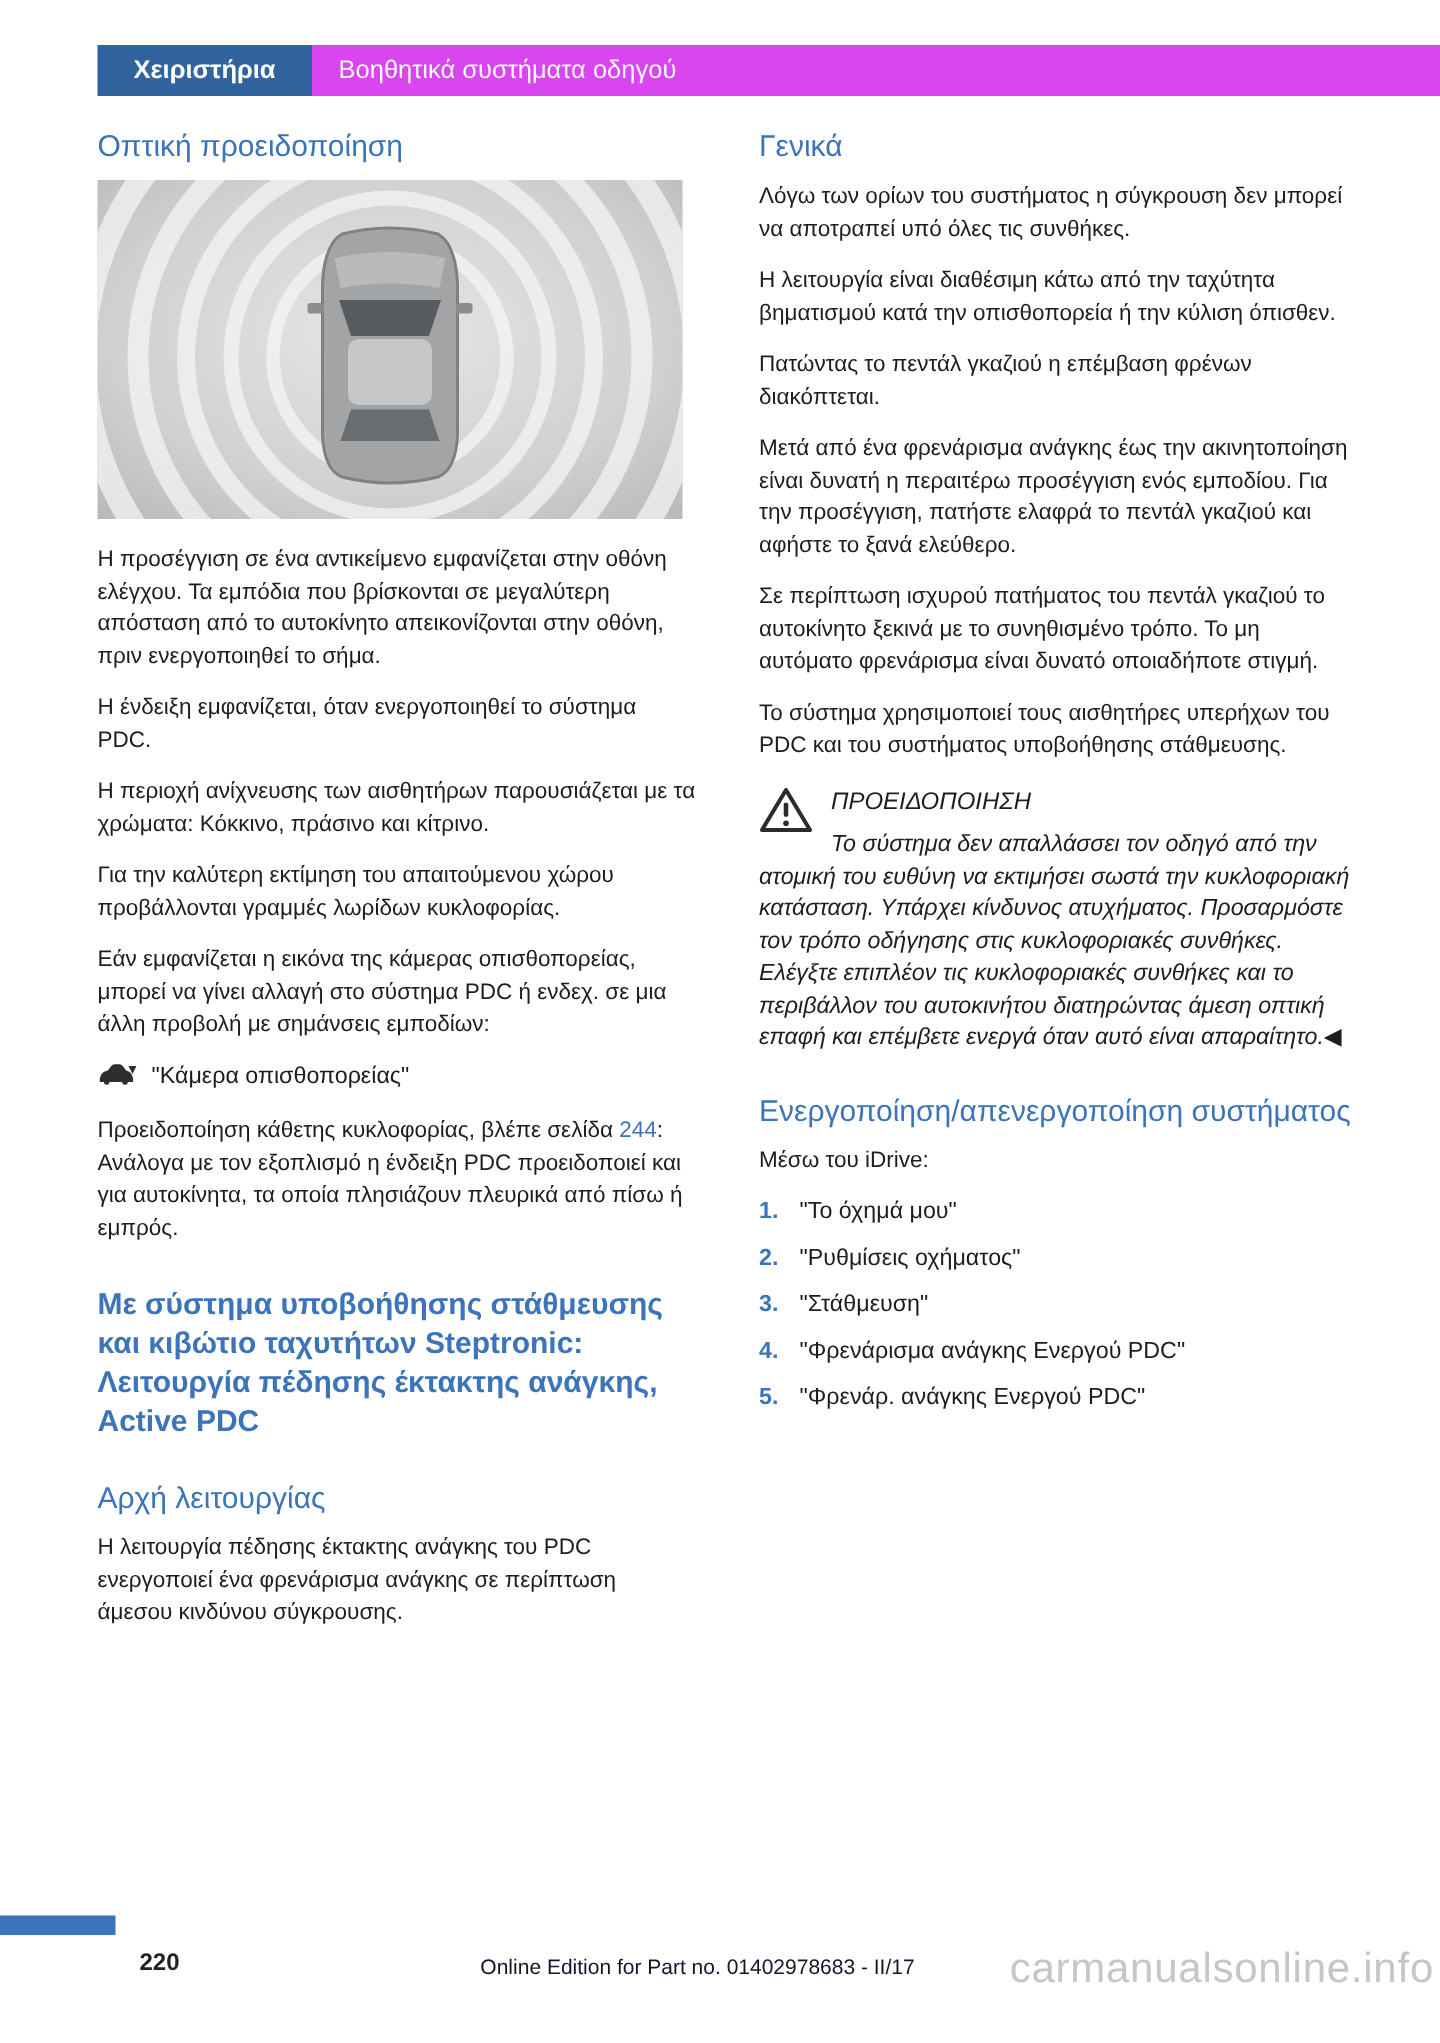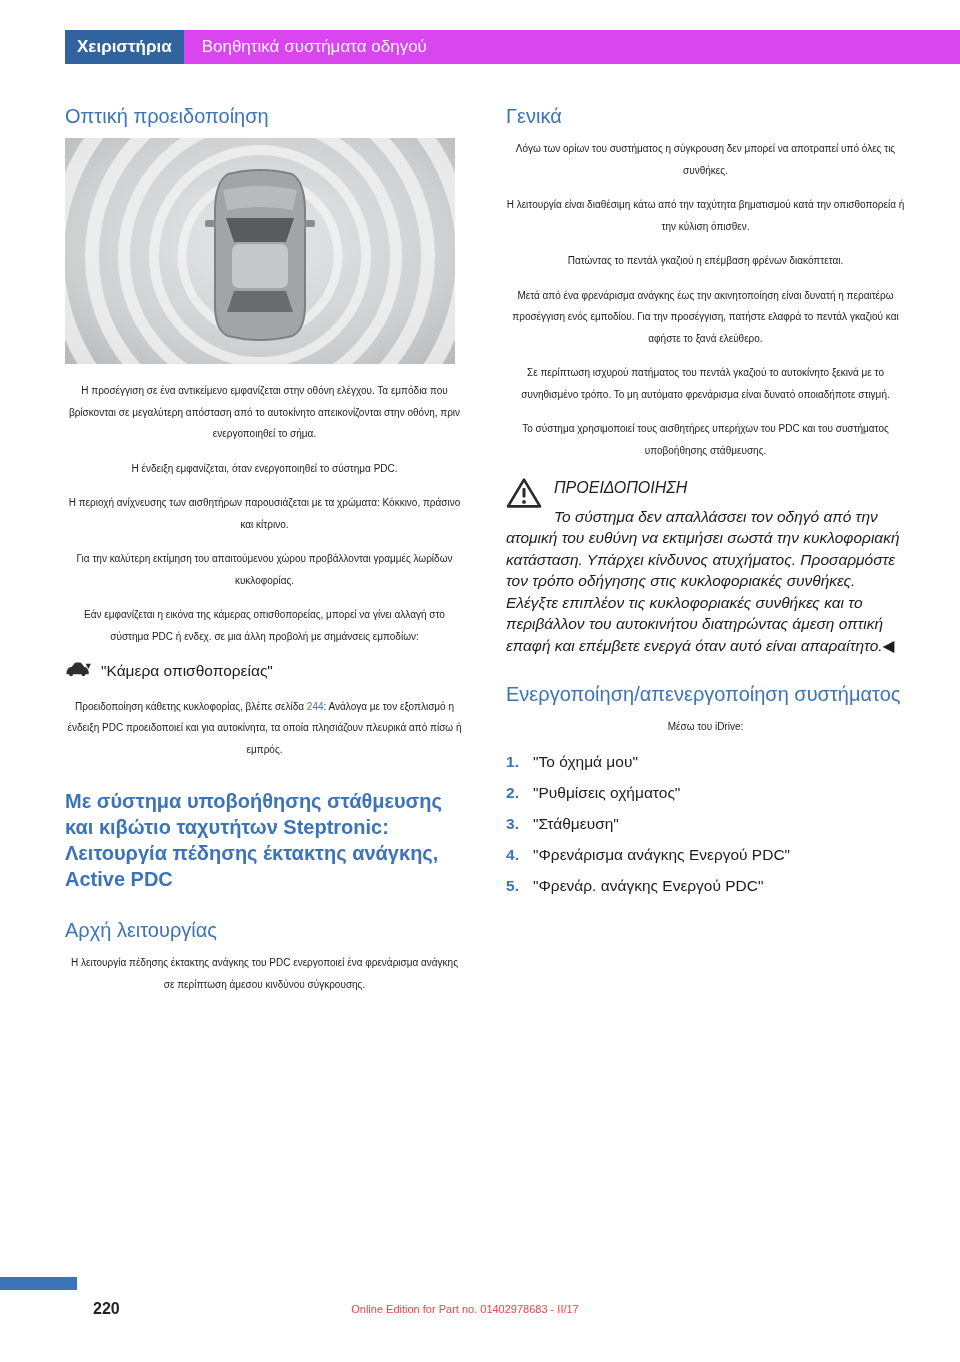--- a/index.html
+++ b/index.html
@@ -8,41 +8,41 @@
     background:#ffffff; overflow:hidden;
     font-family:"Liberation Sans","DejaVu Sans",sans-serif;
     color:#1d1d1d;
     -webkit-font-smoothing:antialiased;
   }
 
   
   .header { position:absolute; top:30px; left:65px; right:0; height:34px; display:flex; font-size:17px; }
   .header-left {
     background:#31649f; color:#ffffff; font-weight:700;
-    display:flex; align-items:center; padding:0 12px; white-space:nowrap;
+    display:flex; align-items:center; padding:0 24px; white-space:nowrap;
   }
   .header-right {
     background:#d946ef; color:#f2f6fb; flex:1;
     display:flex; align-items:center; padding:0 18px; white-space:nowrap;
   }
 
   
-  .content { position:absolute; top:104px; left:65px; width:840px; display:flex; gap:42px; }
+  .content { position:absolute; top:86px; left:65px; width:840px; display:flex; gap:42px; }
   .col { width:399px; }
 
   h3.section {
     color:#3c74b9; font-size:20px; font-weight:500;
     margin:26px 0 10px; line-height:1.2;
   }
   h3.section.first { margin-top:0; }
   h2.big {
     color:#3c74b9; font-size:20px; font-weight:700;
     margin:28px 0 8px; line-height:1.3;
   }
-  p.body { margin:0 0 13px; font-size:10px; line-height:21.5px;text-align:center; }
+  p.body { margin:0 0 13px; font-size:15px; line-height:21.5px; }
 
   
   .figure {
     width:390px; height:226px; margin:6px 0 16px;
     line-height:0; background:#cfd0d1;
   }
 
   
   .icon-line { display:flex; align-items:flex-start; gap:10px; margin:2px 0 13px; font-size:15.5px; line-height:21.5px; }
   .icon-line .glyph { flex:0 0 auto; margin-top:1px; }
@@ -63,21 +63,21 @@
   }
   ol.steps li::before {
     content:counter(step) "."; color:#3c74b9; font-weight:700; min-width:17px;
   }
 
   
   .footer-bar { position:absolute; left:0; top:1277px; width:77px; height:13px; background:#3c74b9; }
   .page-num { position:absolute; left:93px; top:1300px; font-size:16px; font-weight:600; color:#222; }
   .edition {
     position:absolute; left:465px; top:1303px; transform:translateX(-50%);
-    font-size:11px; color:#ef4444; white-space:nowrap;
+    font-size:14px; color:#0f172a; white-space:nowrap;
   }
   .watermark {
     position:absolute; right:4px; top:1296px;
     font-size:28px; color:#c6c6c6; letter-spacing:0.5px; white-space:nowrap;
   }
 </style>
 </head>
 <body>
 
 <div class="page">
@@ -196,14 +196,15 @@
             <span>"Φρενάρ. ανάγκης Ενεργού PDC"</span>
           </li>
       </ol>
 
     </div>
   </div>
 
   <div class="footer-bar"></div>
   <div class="page-num">220</div>
   <div class="edition">Online Edition for Part no. 01402978683 - II/17</div>
+  <div class="watermark">carmanualsonline.info</div>
 
 </div>
 
 </body></html>

